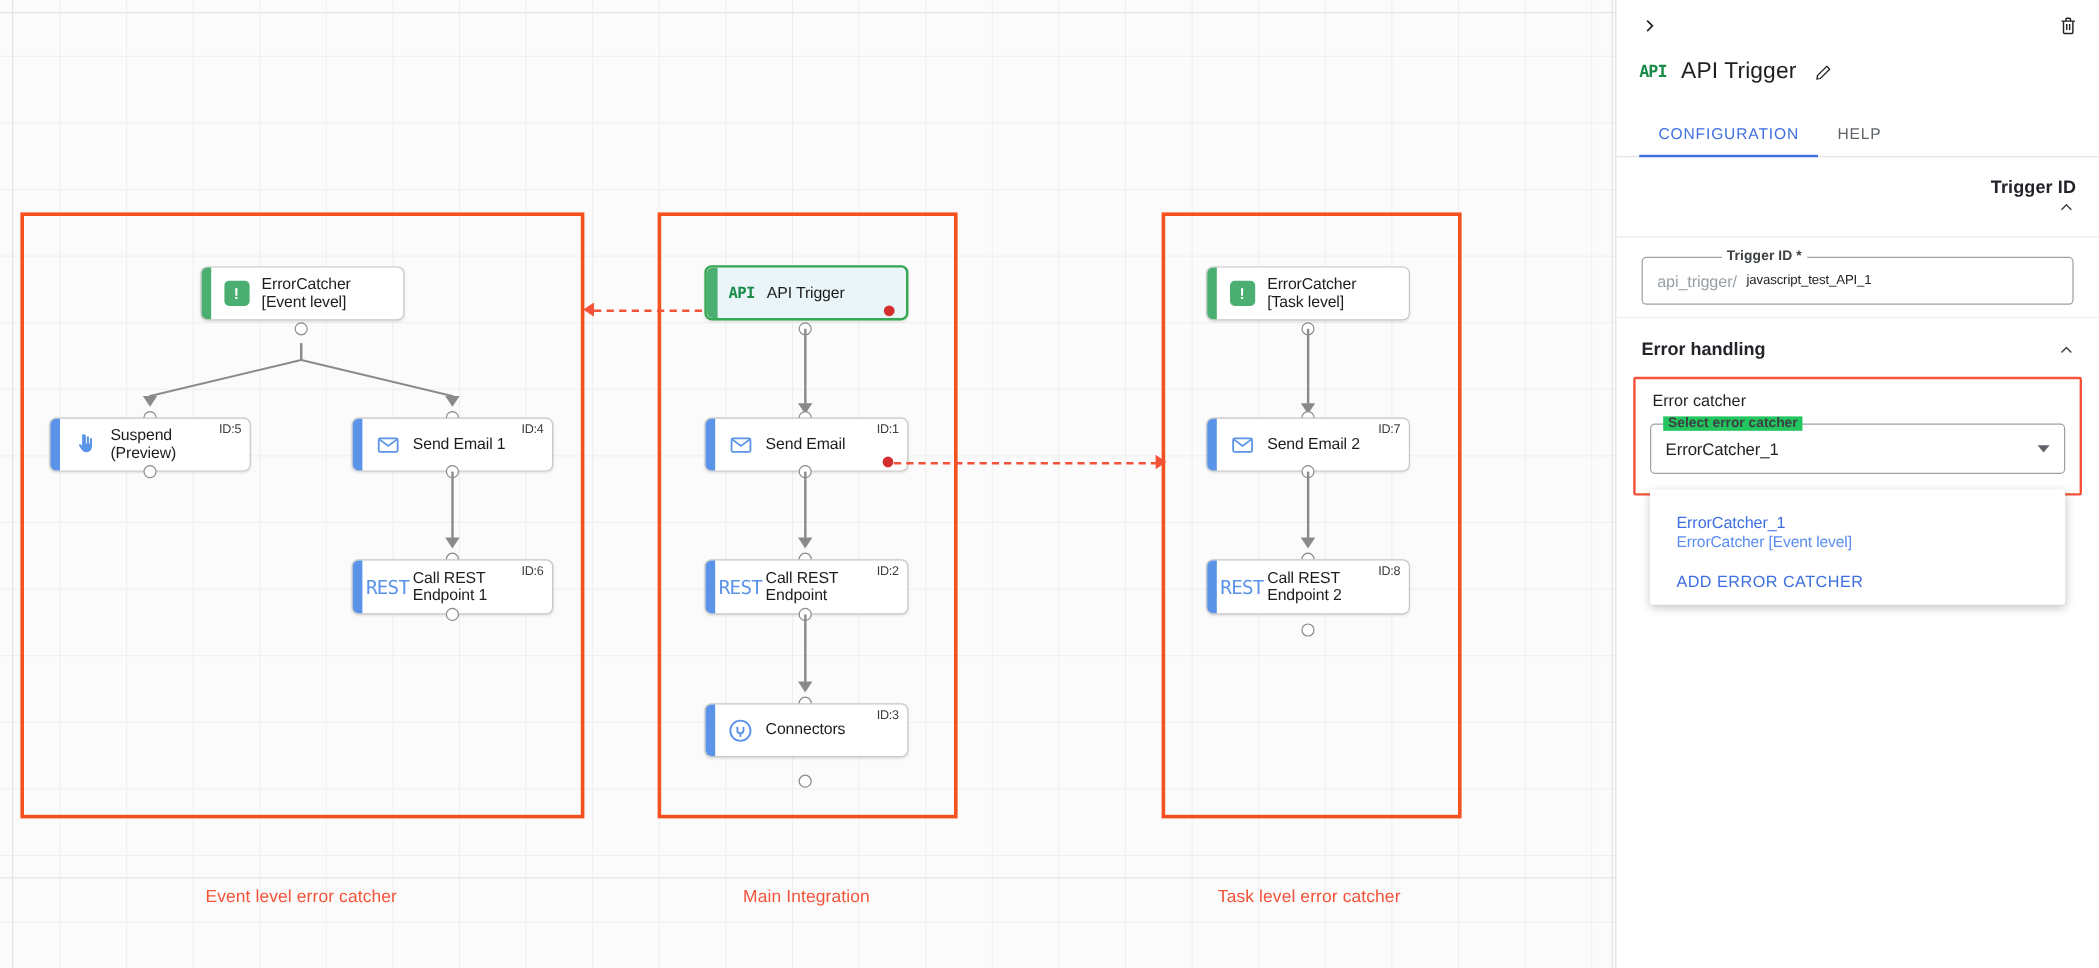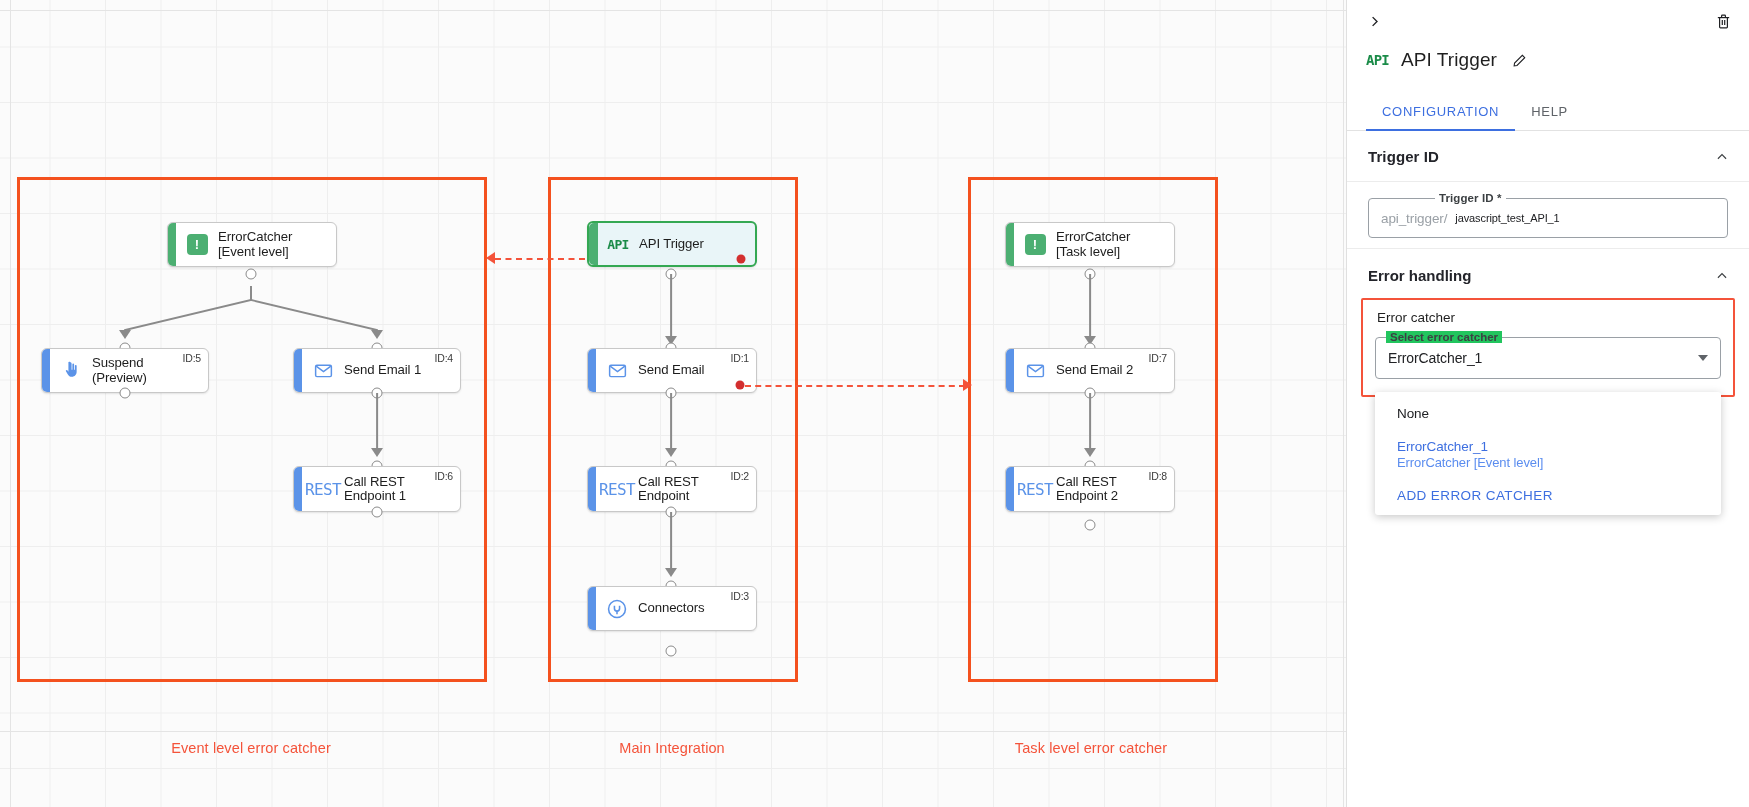--- a/index.html
+++ b/index.html
@@ -226,20 +226,21 @@
   .tab.active::after {
     content:""; position:absolute; left:0; right:0; bottom:-1px;
     height: 2.5px; background:#3d6fe0;
   }
   #tab-config { margin-left: 19px; }
 
   .section-head {
     display:flex; align-items:flex-end; justify-content:space-between;
     padding: 17px 19px 16px 21px;
     border-bottom: 1px solid #ececec;
+    flex-direction: column;
   }
   .section-head .title { font-size:15px; font-weight:bold; color:#23242a; letter-spacing:.1px;}
   .caret { width:16px; height:16px; display:flex;align-items:center;justify-content:center; cursor:pointer;}
 
   .field-wrap { padding: 16px 21px 10px 21px; border-bottom: 1px solid #ececec;}
   .mat-field {
     position: relative;
     border: 1px solid #9aa0a6;
     border-radius: 4px;
     height: 40px;
@@ -559,23 +560,20 @@
     <div class="eh-box">
       <div class="eh-label">Error catcher</div>
 
       <div class="select-field">
         <span class="select-legend">Select error catcher</span>
         <span class="select-value">ErrorCatcher_1</span>
         <span class="select-arrow"></span>
       </div>
 
       <div class="dropdown">
-        <div class="dd-item">
-          <div class="l1">None</div>
-        </div>
         <div class="dd-item selected" style="margin-top:6px;">
           <div class="l1">ErrorCatcher_1</div>
           <div class="l2">ErrorCatcher [Event level]</div>
         </div>
         <div class="dd-action">ADD ERROR CATCHER</div>
       </div>
     </div>
 
   </div>
 </div>

